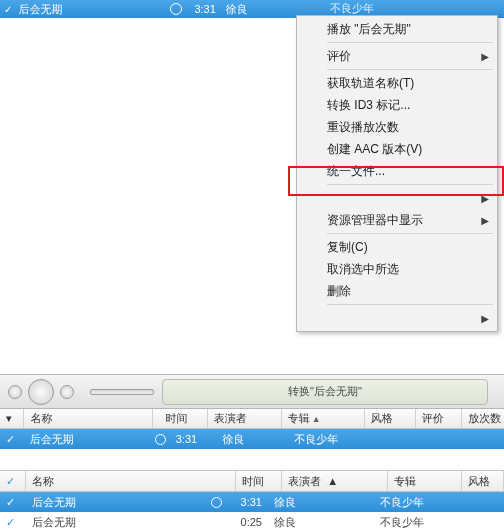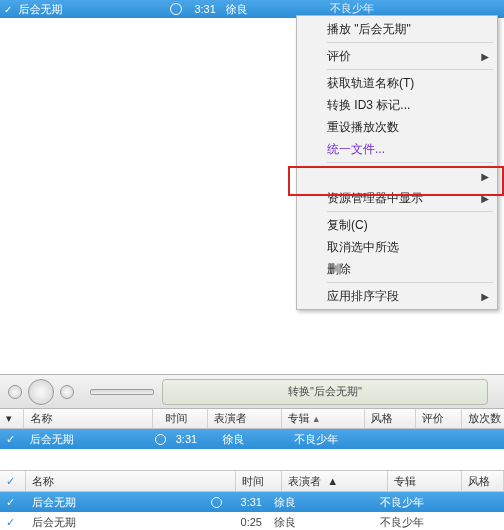--- a/index.html
+++ b/index.html
@@ -8,21 +8,21 @@
   .top-bar { height: 18px; background: linear-gradient(#4aa6e8, #2d8fd8); color: #fff; display: flex; align-items: center; padding: 0 4px; font-size: 11px; position: relative; }
   .top-bar .check { margin-right: 6px; font-size: 10px; }
   .top-bar .title { flex: 0 0 152px; }
   .top-bar .ring { width: 12px; height: 12px; border: 1.5px solid #fff; border-radius: 50%; margin-right: 12px; }
   .top-bar .dur { margin-right: 10px; }
   .top-bar .artist { margin-right: 10px; }
   .top-bar .top-label { position: absolute; left: 330px; top: 1px; color: #fff; color: #dfeffb; }
   
   .menu { position: absolute; top: 15px; left: 296px; width: 202px; background: #f2f2f2; border: 1px solid #b8b8b8; box-shadow: 2px 2px 4px rgba(0,0,0,0.25); z-index: 10; padding: 2px; }
   .menu .row { height: 22px; display: flex; align-items: center; padding-left: 28px; padding-right: 6px; font-size: 12px; color: #222; position: relative; cursor: default; }
-  .menu .row.disabled { color: #6d28d9; }
+  .menu .row.disabled { color: #0f172a; }
   .menu .sep { height: 1px; background: #d4d4d4; margin: 2px 2px 2px 28px; }
   .menu .sub-arrow { position: absolute; right: 6px; font-size: 10px; color: #444; }
   
   .highlight-box { position: absolute; border: 2px solid #d92020; z-index: 20; pointer-events: none; }
   
   .watermark { position: absolute; color: rgba(180,180,180,0.55); font-size: 18px; font-weight: bold; z-index: 5; pointer-events: none; }
   .watermark .sub { font-size: 10px; display: block; letter-spacing: .5px; }
   
   .player-panel { position: absolute; top: 374px; left: 0; right: 0; border-top: 1px solid #b6b6b6; }
   .player-bar { height: 34px; background: linear-gradient(#f4f4f4,#e0e0e0); display: flex; align-items: center; padding: 0 8px; border-bottom: 1px solid #b6b6b6; }
@@ -83,36 +83,36 @@
   <div class="row">播放 "后会无期"</div>
   <div class="sep"></div>
   <div class="row">
       <span>评价</span>
       <span class="sub-arrow">▶</span>
     </div>
   <div class="sep"></div>
   <div class="row">获取轨道名称(T)</div>
   <div class="row">转换 ID3 标记...</div>
   <div class="row">重设播放次数</div>
+  <div class="row">创建 AAC 版本(V)</div>
   <div class="row disabled">统一文件...</div>
   <div class="sep"></div>
   <div class="row">
       <span class="sub-arrow">▶</span>
     </div>
   <div class="row">
       <span>资源管理器中显示</span>
       <span class="sub-arrow">▶</span>
     </div>
   <div class="sep"></div>
   <div class="row">复制(C)</div>
   <div class="row">取消选中所选</div>
   <div class="row">删除</div>
   <div class="sep"></div>
   <div class="row">
-      <span>应用排序字段</span>
       <span class="sub-arrow">▶</span>
     </div>
 </div>
 
 <div class="highlight-box" style="top:166px; left:288px; width:216px; height:30px;"></div>
 
 <div class="watermark" style="top:274px; left:398px;">
   <span>Baidu 经验</span>
   <span class="sub">jingyan.baidu.com</span>
 </div>

